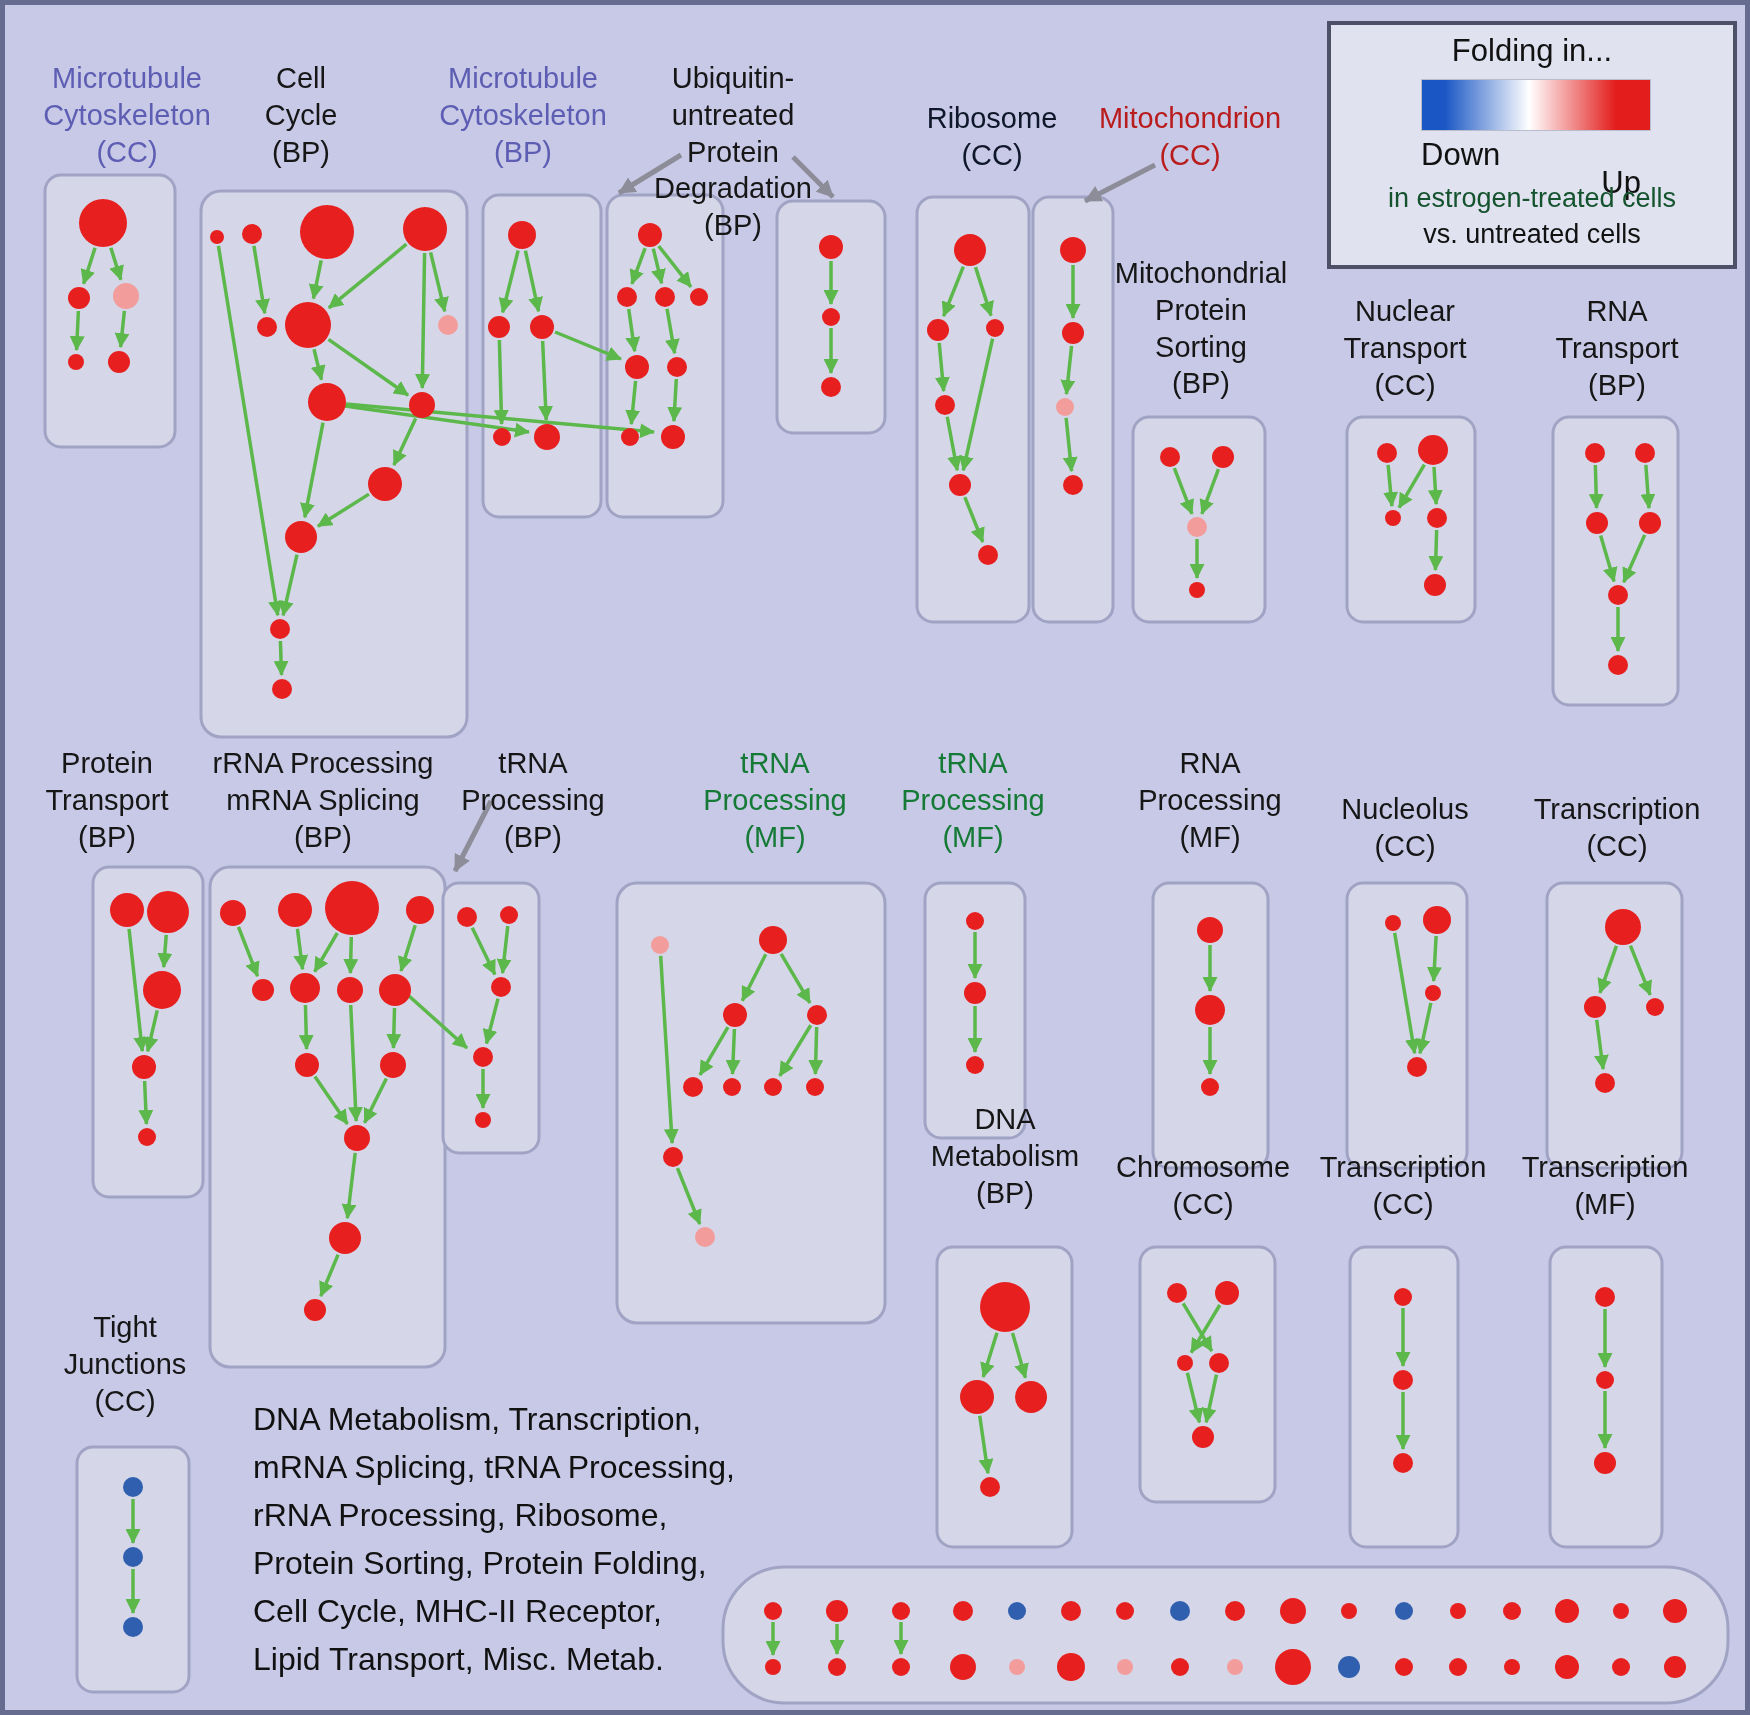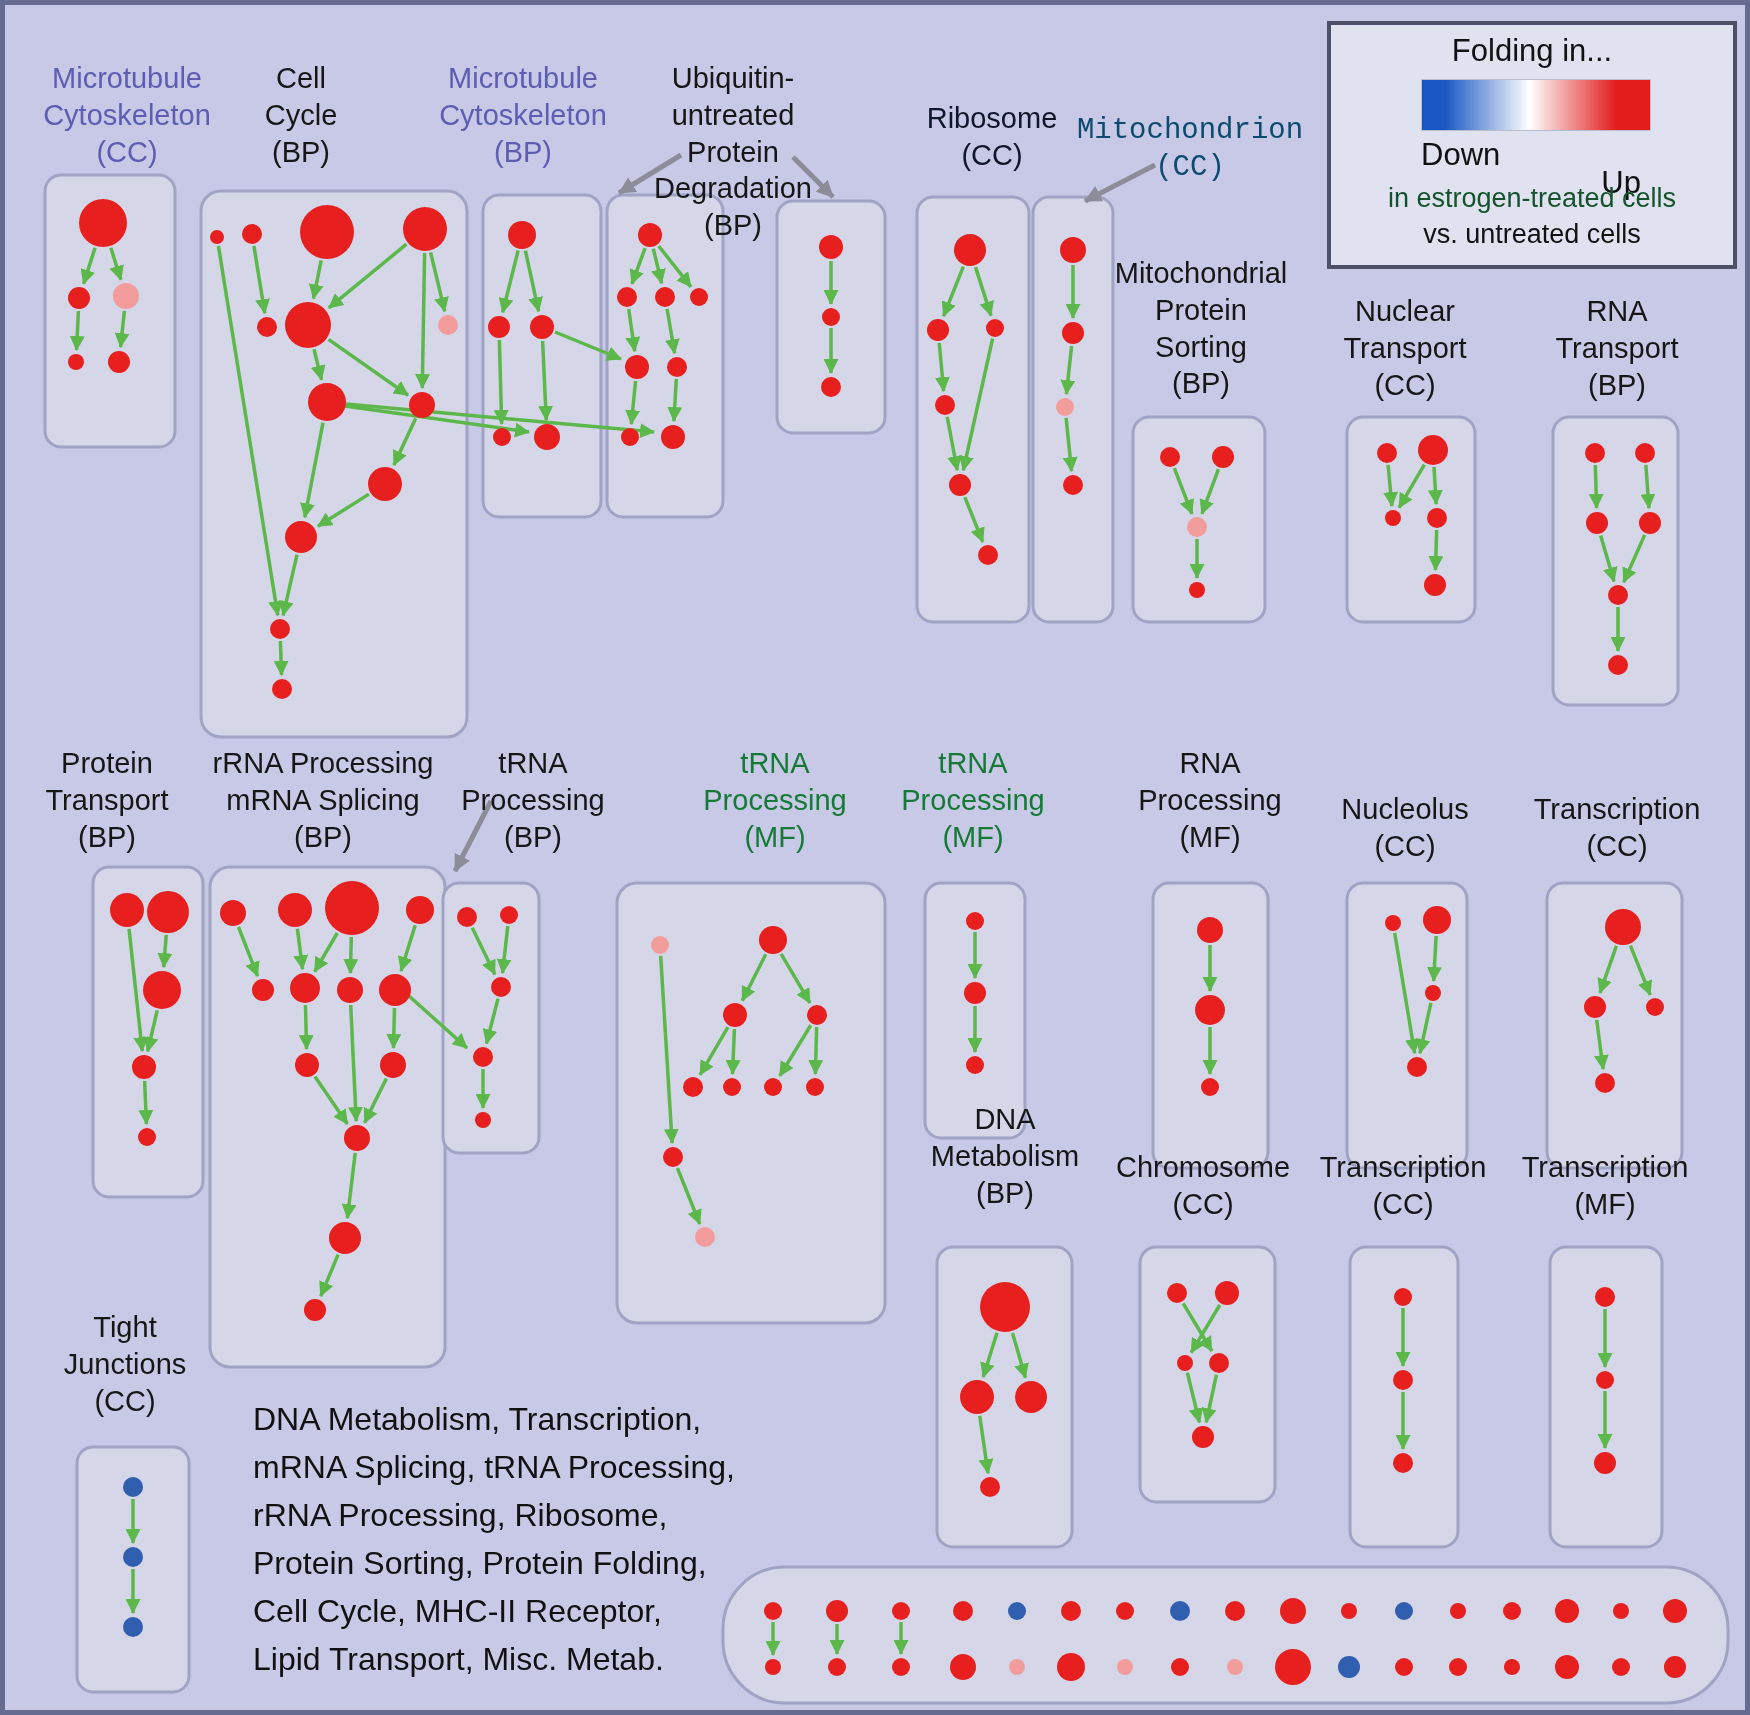--- a/index.html
+++ b/index.html
@@ -372,21 +372,21 @@
       <div class="cluster-label" style="left: 518px; top: 55px; color: rgb(93, 93, 179);">Microtubule
 Cytoskeleton
 (BP)</div>
       <div class="cluster-label" style="left: 728px; top: 55px; color: rgb(22, 22, 22);">Ubiquitin-
 untreated
 Protein
 Degradation
 (BP)</div>
       <div class="cluster-label" style="left: 962px; top: 95px; color: #0f172a; margin-left: 25px;">Ribosome
 (CC)</div>
-      <div class="cluster-label" style="left: 1185px; top: 108px; color: #0c4a6e; font-family: Liberation Mono, monospace;">Mitochondrion
+      <div class="cluster-label" style="left: 1185px; top: 95px; color: #b91c1c;">Mitochondrion
 (CC)</div>
       <div class="cluster-label" style="left: 1196px; top: 250px; color: rgb(22, 22, 22);">Mitochondrial
 Protein
 Sorting
 (BP)</div>
       <div class="cluster-label" style="left: 1400px; top: 288px; color: rgb(22, 22, 22);">Nuclear
 Transport
 (CC)</div>
       <div class="cluster-label" style="left: 1612px; top: 288px; color: rgb(22, 22, 22);">RNA
 Transport

